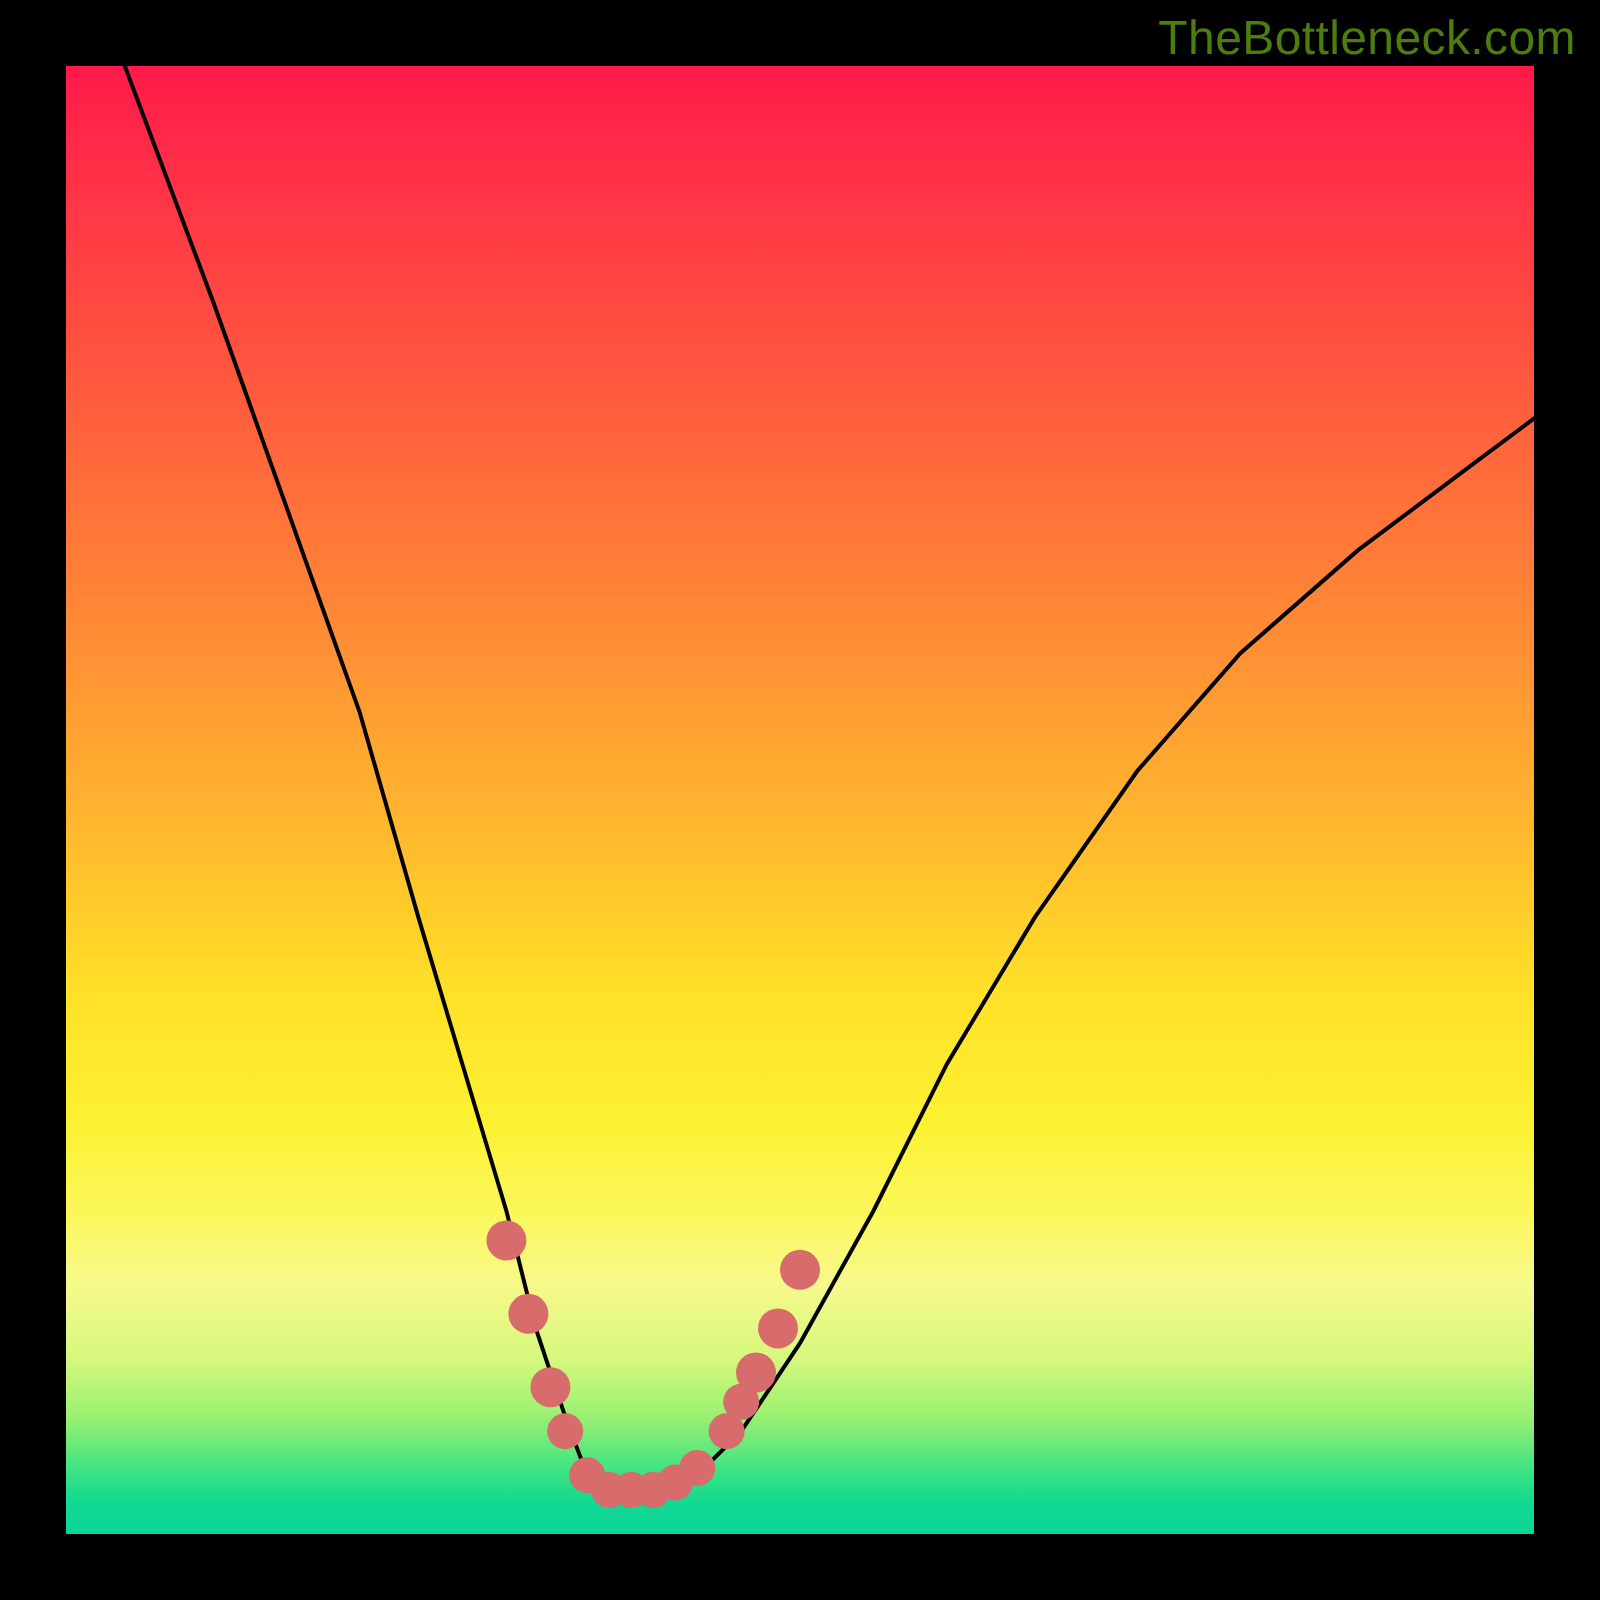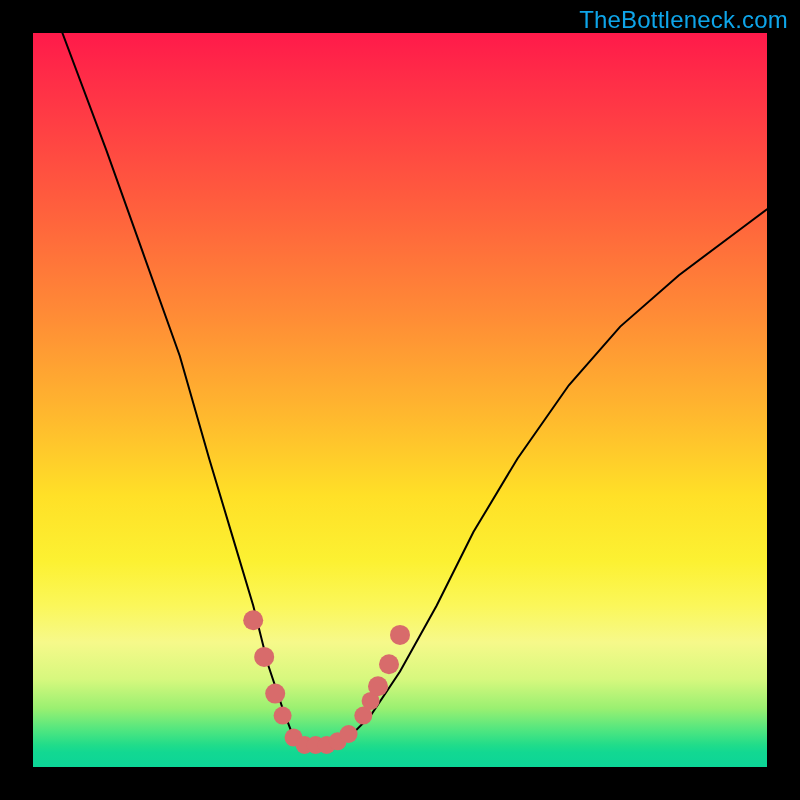--- a/index.html
+++ b/index.html
@@ -41,21 +41,21 @@
       #4fe680 95%,
       #21dc8a 97%,
       #12d892 98%,
       #0cd597 100%
     );
   }
   .watermark {
     position: absolute;
     top: 6px;
     right: 12px;
-    color: #0ea5e9;
+    color: #4d7c0f;
     font-size: 24px;
     font-weight: 500;
     letter-spacing: 0.2px;
   }
   svg.curve {
     position: absolute;
     top: 0;
     left: 0;
     width: 734px;
     height: 734px;

